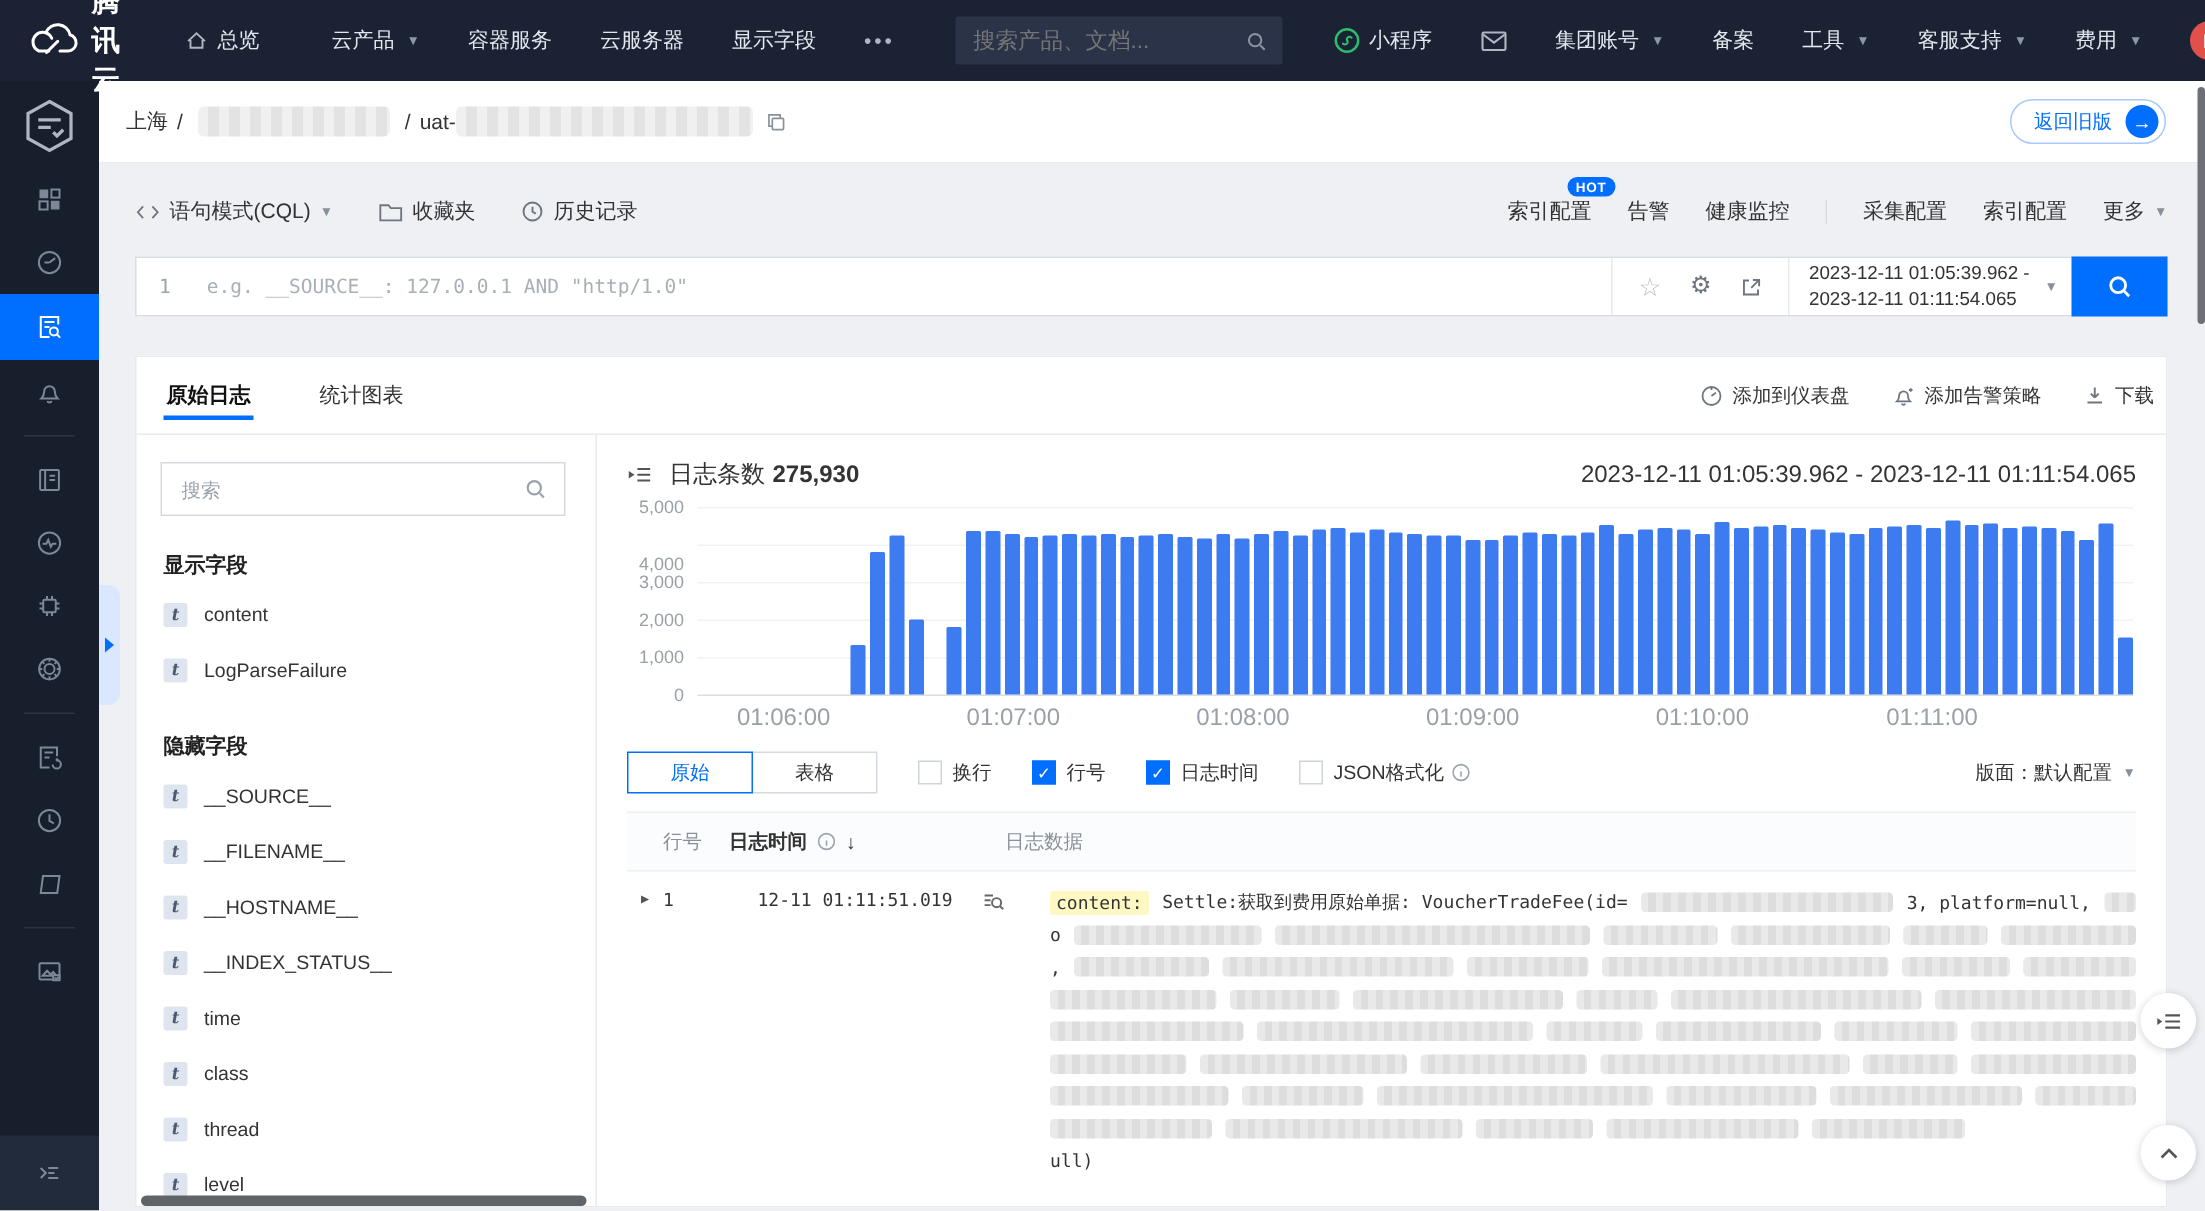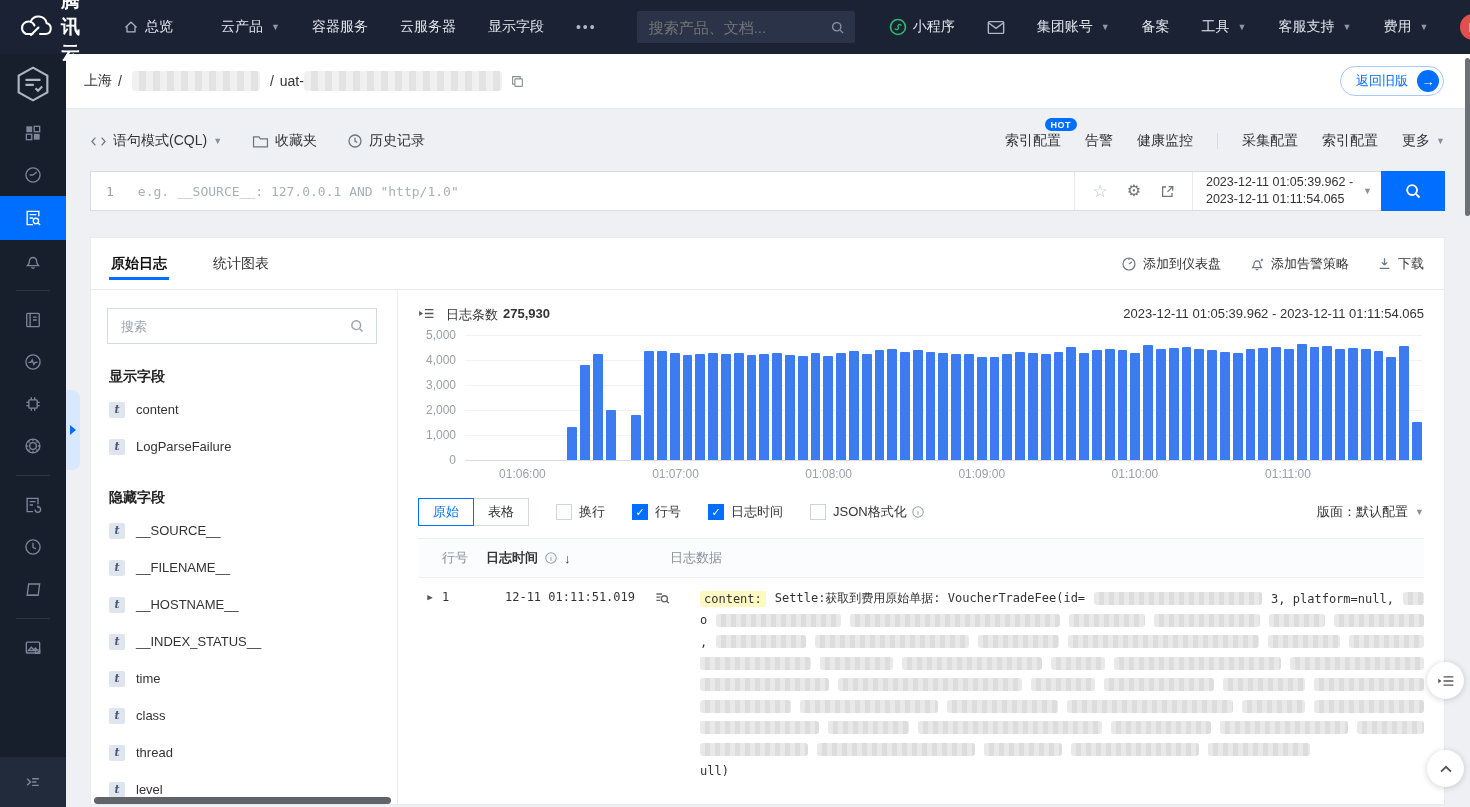--- a/index.html
+++ b/index.html
@@ -69,53 +69,53 @@
   .q-search-btn{width:64px;background:#006eff;display:flex;align-items:center;justify-content:center;
           margin:-1px -1px -1px 0;cursor:pointer;color:#fff;}
 
   .panel{margin-top:26px;background:#fff;border:1px solid #e8eaee;height:566px;display:flex;flex-direction:column;overflow:hidden;}
   .tabs-row{height:51px;border-bottom:1px solid #e8eaee;display:flex;align-items:center;flex:none;}
   .tab{height:33px;display:flex;align-items:center;position:relative;margin-left:18px;padding:0 2px;
        font-size:14px;color:#333;cursor:pointer;}
   .tab.active{font-weight:bold;color:#111;}
   .tab.active::after{content:"";position:absolute;left:0;right:0;bottom:0;height:3px;background:#006eff;}
   .tab + .tab{margin-left:42px;}
-  .tab-actions{margin-left:auto;display:flex;gap:28px;font-size:13px;color:#333;align-items:center;padding-right:20px;}
+  .tab-actions{margin-left:auto;display:flex;gap:28px;font-size:13px;color:#333;align-items:center;padding-right:8px;}
   .tab-action{display:flex;align-items:center;gap:6px;cursor:pointer;white-space:nowrap;}
 
   .panel-body{flex:1;display:flex;min-height:0;}
   .fields-col{width:270px;flex:none;border-right:1px solid #e8eaee;padding:18px 20px 0 16px;position:relative;}
   .f-search{height:34px;border:1px solid #d5d9e0;display:flex;align-items:center;padding:0 11px;color:#9aa2ad;}
   .f-search input{flex:1;border:none;outline:none;font-size:13px;color:#333;min-width:0;font-family:"Liberation Sans",sans-serif;}
   .f-search input::placeholder{color:#9aa2ad;}
   .f-title{font-size:14px;font-weight:bold;color:#222;margin:24px 0 5px 2px;}
   .field-item{display:flex;align-items:center;gap:11px;height:37px;font-size:13px;color:#333;cursor:pointer;padding-left:2px;}
   .t-badge{width:16px;height:16px;background:#dfe5ee;color:#4a5a74;border-radius:2px;flex:none;
            font-family:"DejaVu Serif",serif;font-style:italic;font-size:11px;font-weight:bold;
            display:flex;align-items:center;justify-content:center;}
   .f-scrollbar{position:absolute;left:3px;right:6px;bottom:0;height:7px;background:#606468;border-radius:4px;}
 
   .log-col{flex:1;padding:16px 20px 0 20px;min-width:0;display:flex;flex-direction:column;}
-  .chart-head{display:flex;align-items:flex-start;font-size:13px;color:#333;flex:none;}
+  .chart-head{display:flex;align-items:center;font-size:16px;color:#333;flex:none;}
   .ch-title{margin-left:11px;}
   .ch-count{font-weight:bold;margin-left:5px;}
   .ch-range{margin-left:auto;}
   .chart{position:relative;height:151px;margin-top:10px;flex:none;}
   .y-tick{position:absolute;right:0;font-size:12px;color:#9aa0a8;transform:translateY(-50%);}
   .y-axis{position:absolute;left:0;top:0;width:38px;height:125px;}
   .plot{position:absolute;left:47px;right:2px;top:1px;height:125px;border-bottom:1px solid #d9dce1;}
   .gridline{position:absolute;left:0;right:0;height:1px;background:#f1f2f4;}
   .bars{position:absolute;left:0;right:0;top:0;bottom:0;display:flex;align-items:flex-end;gap:3px;}
   .bar{flex:1;background:#3d7bf0;border-radius:1px 1px 0 0;}
   .x-labels{position:absolute;left:47px;right:2px;top:133px;height:16px;}
-  .x-label{position:absolute;transform:translateX(-50%);font-size:12px;color:#9aa0a8;white-space:nowrap;}
+  .x-label{position:absolute;transform:translateX(-50%);font-size:16px;color:#9aa0a8;white-space:nowrap;}
 
   .controls-row{display:flex;align-items:center;margin-top:13px;font-size:13px;color:#333;flex:none;}
   .seg{display:flex;}
-  .seg-btn{height:26px;padding:0 14px;display:flex;align-items:center;border:1px solid #d5d9e0;background:#fff;cursor:pointer;}
+  .seg-btn{height:26px;padding:0 28px;display:flex;align-items:center;border:1px solid #d5d9e0;background:#fff;cursor:pointer;}
   .seg-btn.active{border-color:#006eff;color:#006eff;position:relative;z-index:1;}
   .seg-btn:last-child{margin-left:-1px;}
   .cb{display:flex;align-items:center;gap:7px;margin-left:27px;cursor:pointer;}
   .box{width:16px;height:16px;border:1px solid #cfd4db;background:#fff;box-sizing:border-box;flex:none;}
   .box.checked{background:#006eff;border-color:#006eff;color:#fff;font-size:11px;display:flex;
                align-items:center;justify-content:center;}
   .layout-sel{margin-left:auto;display:flex;gap:7px;align-items:center;color:#333;cursor:pointer;}
 
   .table-head{display:flex;align-items:center;height:38px;margin-top:12px;background:#fbfcfd;
               border-top:1px solid #eef0f3;border-bottom:1px solid #eef0f3;font-size:13px;color:#8a9099;flex:none;}
@@ -540,21 +540,21 @@
                   </svg>
               </span>
               <span class="ch-title">日志条数</span>
               <span class="ch-count">275,930</span>
               <span class="ch-range">2023-12-11 01:05:39.962 - 2023-12-11 01:11:54.065</span>
             </div>
 
             <div class="chart">
               <div class="y-axis" id="y-axis">
                   <span class="y-tick" style="top: 1px;">5,000</span>
-                  <span class="y-tick" style="top: 26px;">4,000</span>
+                  <span class="y-tick" style="top: 39px;">4,000</span>
                   <span class="y-tick" style="top: 51px;">3,000</span>
                   <span class="y-tick" style="top: 76px;">2,000</span>
                   <span class="y-tick" style="top: 101px;">1,000</span>
                   <span class="y-tick" style="top: 126px;">0</span>
                 </div>
               <div class="plot">
                 <div id="gridlines">
                     <div class="gridline" style="top: 0px;"></div>
                     <div class="gridline" style="top: 25px;"></div>
                     <div class="gridline" style="top: 50px;"></div>

